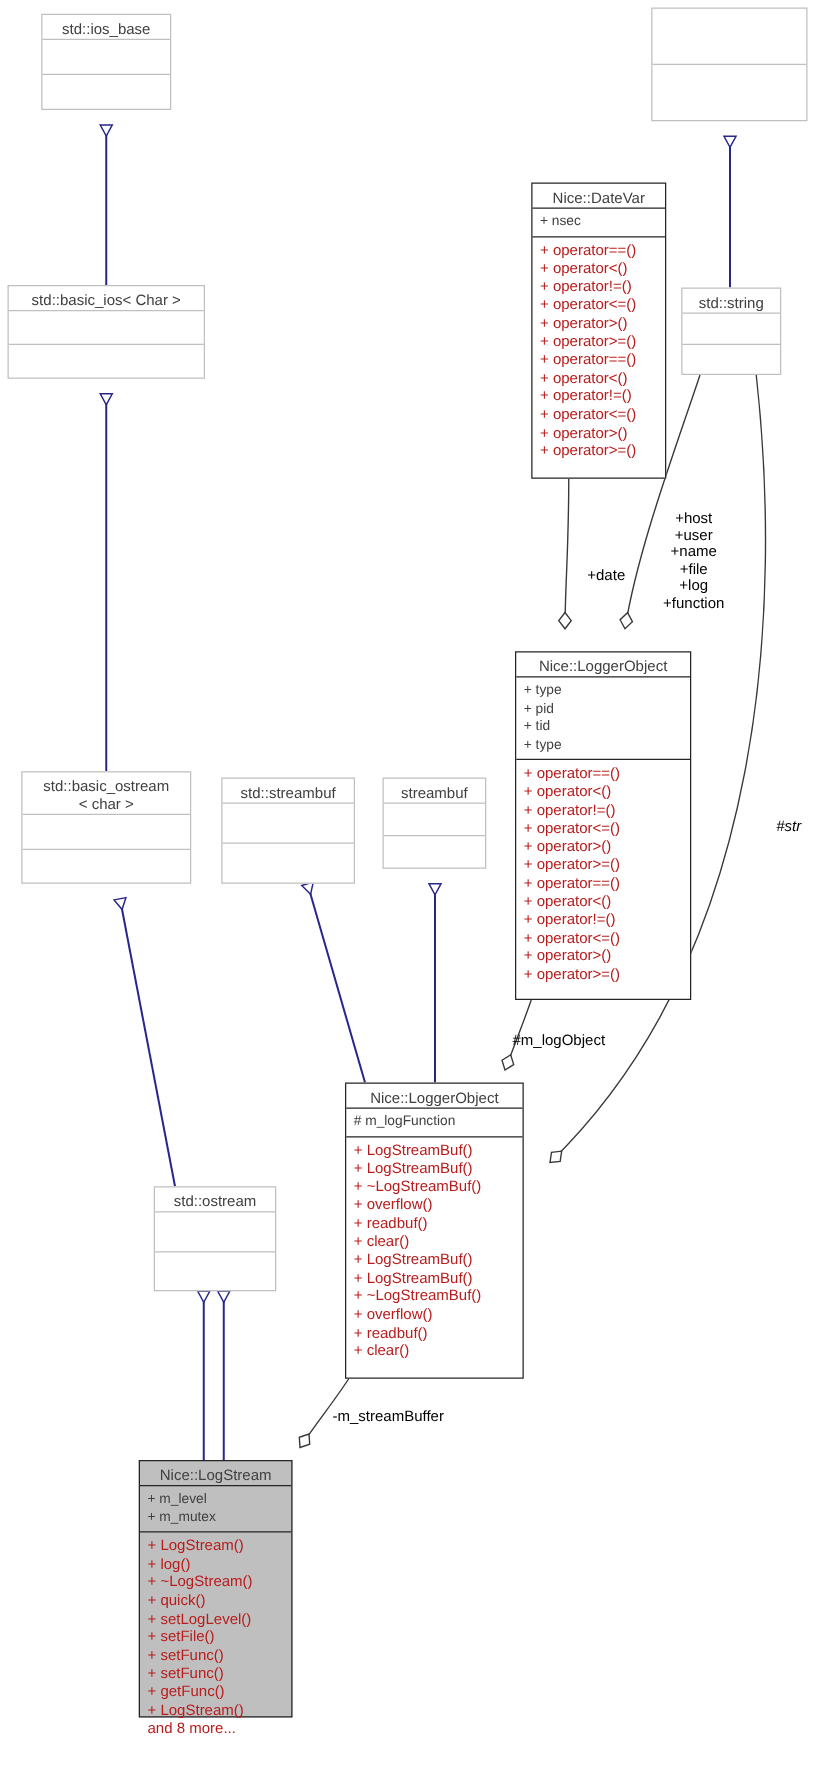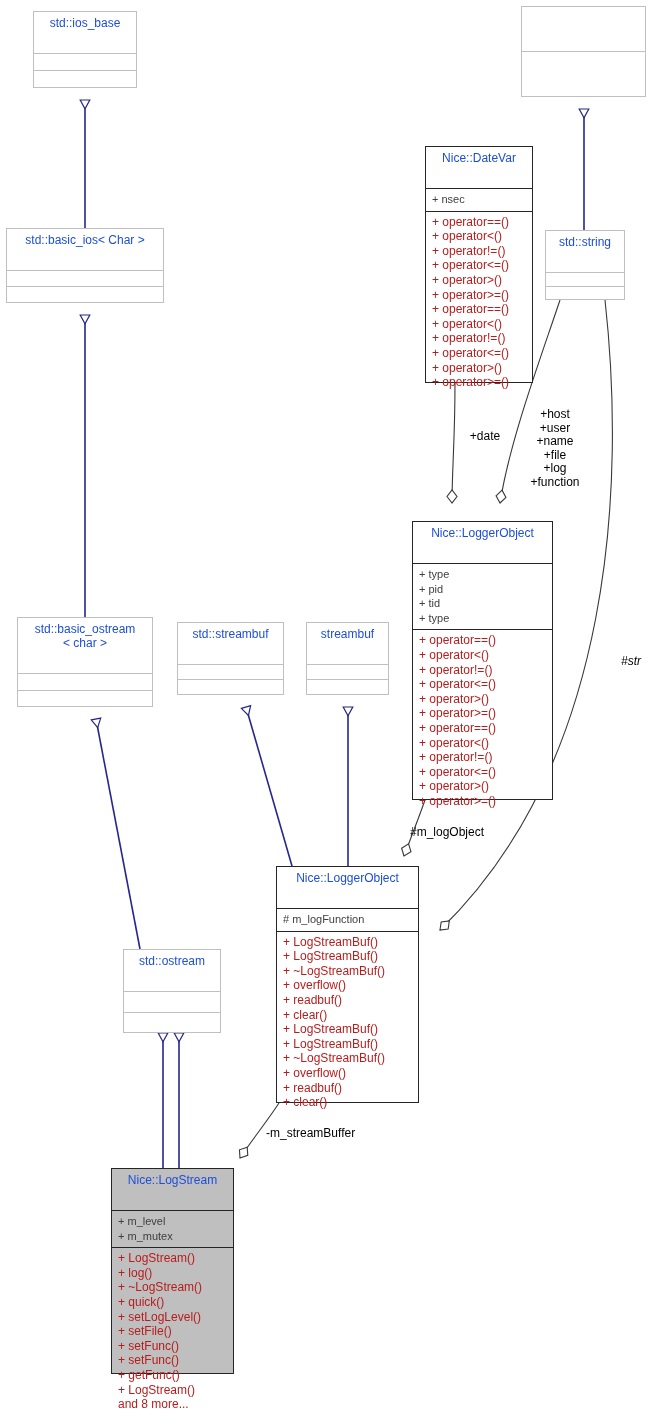--- a/index.html
+++ b/index.html
@@ -36,23 +36,23 @@
   .node.strong {
     border: 1px solid #252525;
   }
   .node.highlight {
     border: 1px solid #252525;
     background: #bfbfbf;
   }
   .node .title {
     text-align: center;
     font-size: 12px;
-    color: #1d4ed8;
+    color: #404040;
     line-height: 14px;
-    padding: 4px 5px 23px 5px;
+    padding: 4px 5px 1px 5px;
     white-space: pre-line;
   }
   .node.plain .title { border-bottom: 1px solid #c0c0c0; }
   .node.strong .title,
   .node.highlight .title { border-bottom: 1px solid #252525; }
 
   .node .attrs {
     font-size: 11px;
     color: #404040;
     line-height: 14.6px;
@@ -191,21 +191,21 @@
     </div>
   </div>
 
   <div class="node plain" style="left:17px; top:617px; width:136px; height:90px;">
     <div class="title">std::basic_ostream
 &lt; char &gt;</div>
     <div class="attrs"></div>
     <div class="ops"></div>
   </div>
 
-  <div class="node plain" style="left:177px; top:622px; width:107px; height:73px;">
+  <div class="node plain" style="left:177px; top:622px; width:107px; height:85px;">
     <div class="title">std::streambuf</div>
     <div class="attrs"></div>
     <div class="ops"></div>
   </div>
 
   <div class="node plain" style="left:306px; top:622px; width:83px; height:73px;">
     <div class="title">streambuf</div>
     <div class="attrs"></div>
     <div class="ops"></div>
   </div>
@@ -251,21 +251,21 @@
       <div class="row">+ setLogLevel()</div>
       <div class="row">+ setFile()</div>
       <div class="row">+ setFunc()</div>
       <div class="row">+ setFunc()</div>
       <div class="row">+ getFunc()</div>
       <div class="row">+ LogStream()</div>
       <div class="row">and 8 more...</div>
     </div>
   </div>
 
-  <div class="edge-label" style="left:455px; top:430px; width:60px;">+date</div>
+  <div class="edge-label" style="left:455px; top:454px; width:60px;">+date</div>
 
   <div class="edge-label" style="left:513px; top:408px; width:84px;">+host
 +user
 +name
 +file
 +log
 +function</div>
 
   <div class="edge-label" style="left:613px; top:655px; width:36px;font-style:italic;">#str</div>
 

